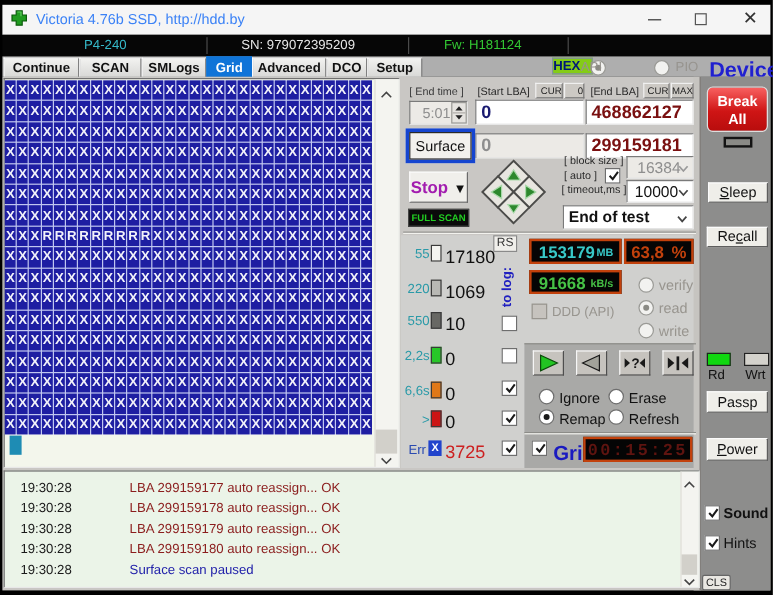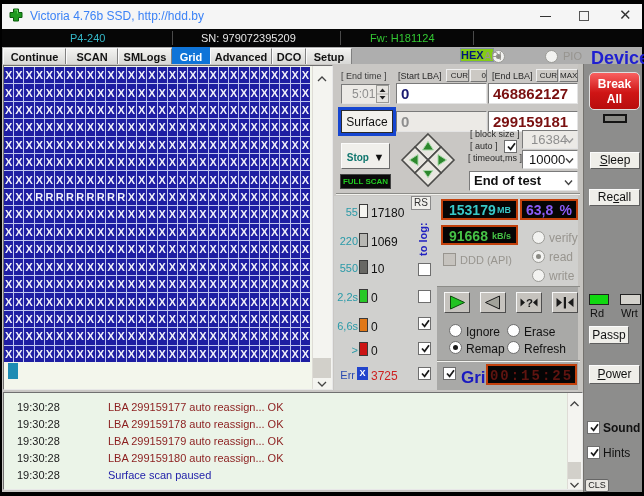--- a/index.html
+++ b/index.html
@@ -26,21 +26,21 @@
 .field.dis{background:#eceae6;color:#8e8e8e;}
 .btn{background:#f0efeb;border:1px solid;border-color:#fbfbfb #6a6a6a #6a6a6a #fbfbfb;text-align:center;color:#111;}
 .cb{width:13px;height:13px;background:#fff;border:1px solid #6e6e6e;}
 .cb.dis{background:#c6c3be;border-color:#98958f;}
 .rb{width:13px;height:13px;background:#fff;border:1px solid #6e6e6e;border-radius:50%;}
 .rb.dis{background:#f2f2f0;border-color:#9a9a96;}
 .rb .dot{position:absolute;left:3px;top:3px;width:5px;height:5px;border-radius:50%;background:#1a1a1a;}
 .rb.dis .dot{background:#8a8a84;}
 .lcd{background:#050505;color:#38c8c8;font-weight:bold;white-space:nowrap;border:2px solid #c2410c;}
 .statlbl{font-size:11px;color:#2a9aa8;text-align:right;white-space:nowrap;}
-.statnum{font-size:12px;color:#111;white-space:nowrap;}
+.statnum{font-size:15px;color:#111;white-space:nowrap;}
 .blk{width:9px;height:14px;border:1px solid #3a3a3a;}
 .sep{border-top:1px solid #8c8c88;border-bottom:1px solid #f2f2ee;}
 .sidebar{left:584px;top:64px;width:58px;height:428px;background:#8d8d8c;}
 .sbtn{position:absolute;background:#efeee9;border:1px solid;border-color:#fbfbfb #5e5e5e #5e5e5e #fbfbfb;text-align:center;font-size:12px;color:#111;}
 .logpanel{left:3px;top:392px;width:580px;height:98px;background:#ebf4e8;border:1px solid;border-color:#707070 #e8e8e8 #e8e8e8 #707070;}
 .logrow{position:absolute;font-size:11px;white-space:nowrap;}
 .logrow b{font-weight:normal;color:#1a1a1a;position:absolute;left:14px;}
 .logrow span{position:absolute;left:62px;color:#8b1d1d;padding-left:43px;}
 .logrow span.blue{color:#2222aa;}
 .ck{position:absolute;left:1px;top:0px;}
@@ -619,21 +619,21 @@
       <path d="M2.5 10l3 3.5 3-3.5z" fill="#222"></path>
       <line x1="0" y1="8" x2="11" y2="8" stroke="#b0aeaa"></line>
     </svg></div>
 <div class="abs field" style="left:396px;top:83px;width:91px;height:21px;color:#1a1a70">0</div>
 <div class="abs field" style="left:488px;top:83px;width:90px;height:21px;color:#7a1010">468862127</div>
 <div class="abs field dis" style="left:396px;top:111px;width:91px;height:21px">0</div>
 <div class="abs field" style="left:488px;top:111px;width:90px;height:21px;color:#7a1010">299159181</div>
 <div class="abs" style="left:338px;top:107px;width:58px;height:29px;border:3px solid #1545d0;background:#f2f1ed">
     <div style="position:absolute;inset:0;border:1px solid #2a2a2a;text-align:center;font-size:12px;line-height:22px;color:#111">Surface</div>
   </div>
-<div class="abs btn" style="left:341px;top:143px;width:49px;height:26px;line-height:24px"><span style="color:#0f766e;font-weight:bold;font-size:10px">Stop</span> <span style="font-size:11px">▼</span></div>
+<div class="abs btn" style="left:341px;top:143px;width:49px;height:26px;line-height:24px"><span style="color:#a21caf;font-weight:bold;font-size:14px">Stop</span> <span style="font-size:11px">▼</span></div>
 <div class="abs" style="left:340px;top:174px;width:51px;height:15px;background:#0a0a0a;border:1px solid #444;color:#22cc22;font-size:8px;font-weight:bold;text-align:center;line-height:13px">FULL SCAN</div>
 <svg class="abs" style="left:399px;top:131px" width="58" height="58" viewBox="0 0 58 58">
     <g stroke="#4c4c4a" stroke-width="1.6" fill="#e8e6e0">
       <path d="M29 3 L42 16 L29 29 L16 16 Z"></path>
       <path d="M3 29 L16 16 L29 29 L16 42 Z"></path>
       <path d="M55 29 L42 16 L29 29 L42 42 Z"></path>
       <path d="M29 55 L16 42 L29 29 L42 42 Z"></path>
     </g>
     <g fill="#2d882d" stroke="#a8d8a8" stroke-width="1">
       <path d="M29 10.5 L34.5 19 L23.5 19 Z"></path>
@@ -697,21 +697,21 @@
   </div>
 <div class="abs cb" style="left:418px;top:367px">
     <svg class="ck" width="11" height="11" viewBox="0 0 11 11">
       <path d="M2 5.5l2.6 2.8 4.4-6" stroke="#1a1a1a" stroke-width="1.7" fill="none"></path>
     </svg>
   </div>
 <div class="abs lcd" style="left:441px;top:199px;width:77px;height:21px;font-size:14px;line-height:19px">
     <span style="position:absolute;left:6px">153179</span>
     <span style="position:absolute;right:5px;font-size:9px">MB</span>
   </div>
-<div class="abs lcd" style="left:520px;top:199px;width:58px;height:21px;color:#8b5cf6;font-size:14px;line-height:19px">
+<div class="abs lcd" style="left:520px;top:199px;width:58px;height:21px;color:#c2410c;font-size:14px;line-height:19px">
     <span style="position:absolute;left:4px">63,8</span>
     <span style="position:absolute;right:4px">%</span>
   </div>
 <div class="abs lcd" style="left:441px;top:225px;width:77px;height:20px;color:#46c246;font-size:14px;line-height:18px">
     <span style="position:absolute;left:6px">91668</span>
     <span style="position:absolute;right:5px;font-size:9px">kB/s</span>
   </div>
 <div class="abs cb dis" style="left:443px;top:253px"></div>
 <div class="abs" style="left:460px;top:254px;font-size:11px;color:#98958f">DDD (API)</div>
 <div class="abs rb dis" style="left:532px;top:231px"></div>
@@ -758,21 +758,21 @@
 <div class="abs" style="left:461px;top:368px;font-size:17px;font-weight:bold;color:#1a1ac0">Grid</div>
 <div class="abs lcd" style="left:486px;top:364px;width:91px;height:21px;color:#6e1612;font-family:'Liberation Mono',monospace;font-size:14px;line-height:21px;text-align:center;letter-spacing:2px;color:#5e1410">00:15:25</div>
 <div class="abs" style="left:589px;top:72px;width:51px;height:38px;border-radius:5px;background:linear-gradient(#f86060,#cf1515 55%,#b80d0d);border:1px solid #dedede;color:#fff;font-weight:bold;font-size:12px;text-align:center;line-height:15px;padding-top:4px">Break<br>All</div>
 <div class="abs" style="left:603px;top:114px;width:24px;height:9px;background:#8a8a86;border:2px solid #141414"></div>
 <div class="sbtn" style="left:590px;top:152px;width:50px;height:17px;line-height:15px"><u>S</u>leep</div>
 <div class="sbtn" style="left:589px;top:189px;width:51px;height:17px;line-height:15px">Re<u>c</u>all</div>
 <div class="abs" style="left:589px;top:294px;width:20px;height:11px;background:#10d810;border:1px solid #222"></div>
 <div class="abs" style="left:620px;top:294px;width:21px;height:11px;background:#d4d2cc;border:1px solid #222"></div>
 <div class="abs" style="left:590px;top:307px;font-size:11px;color:#111">Rd</div>
 <div class="abs" style="left:621px;top:307px;font-size:11px;color:#111">Wrt</div>
-<div class="sbtn" style="left:589px;top:326px;width:40px;height:18px;line-height:16px">Passp</div>
+<div class="sbtn" style="left:589px;top:326px;width:51px;height:18px;line-height:16px">Passp</div>
 <div class="sbtn" style="left:589px;top:365px;width:51px;height:19px;line-height:17px"><u>P</u>ower</div>
 <div class="abs logpanel"></div>
 <div class="logrow" style="top:401px;left:3px">
     <b>19:30:28</b>
     <span class="">LBA 299159177 auto reassign... OK</span>
   </div>
 <div class="logrow" style="top:418px;left:3px">
     <b>19:30:28</b>
     <span class="">LBA 299159178 auto reassign... OK</span>
   </div>

